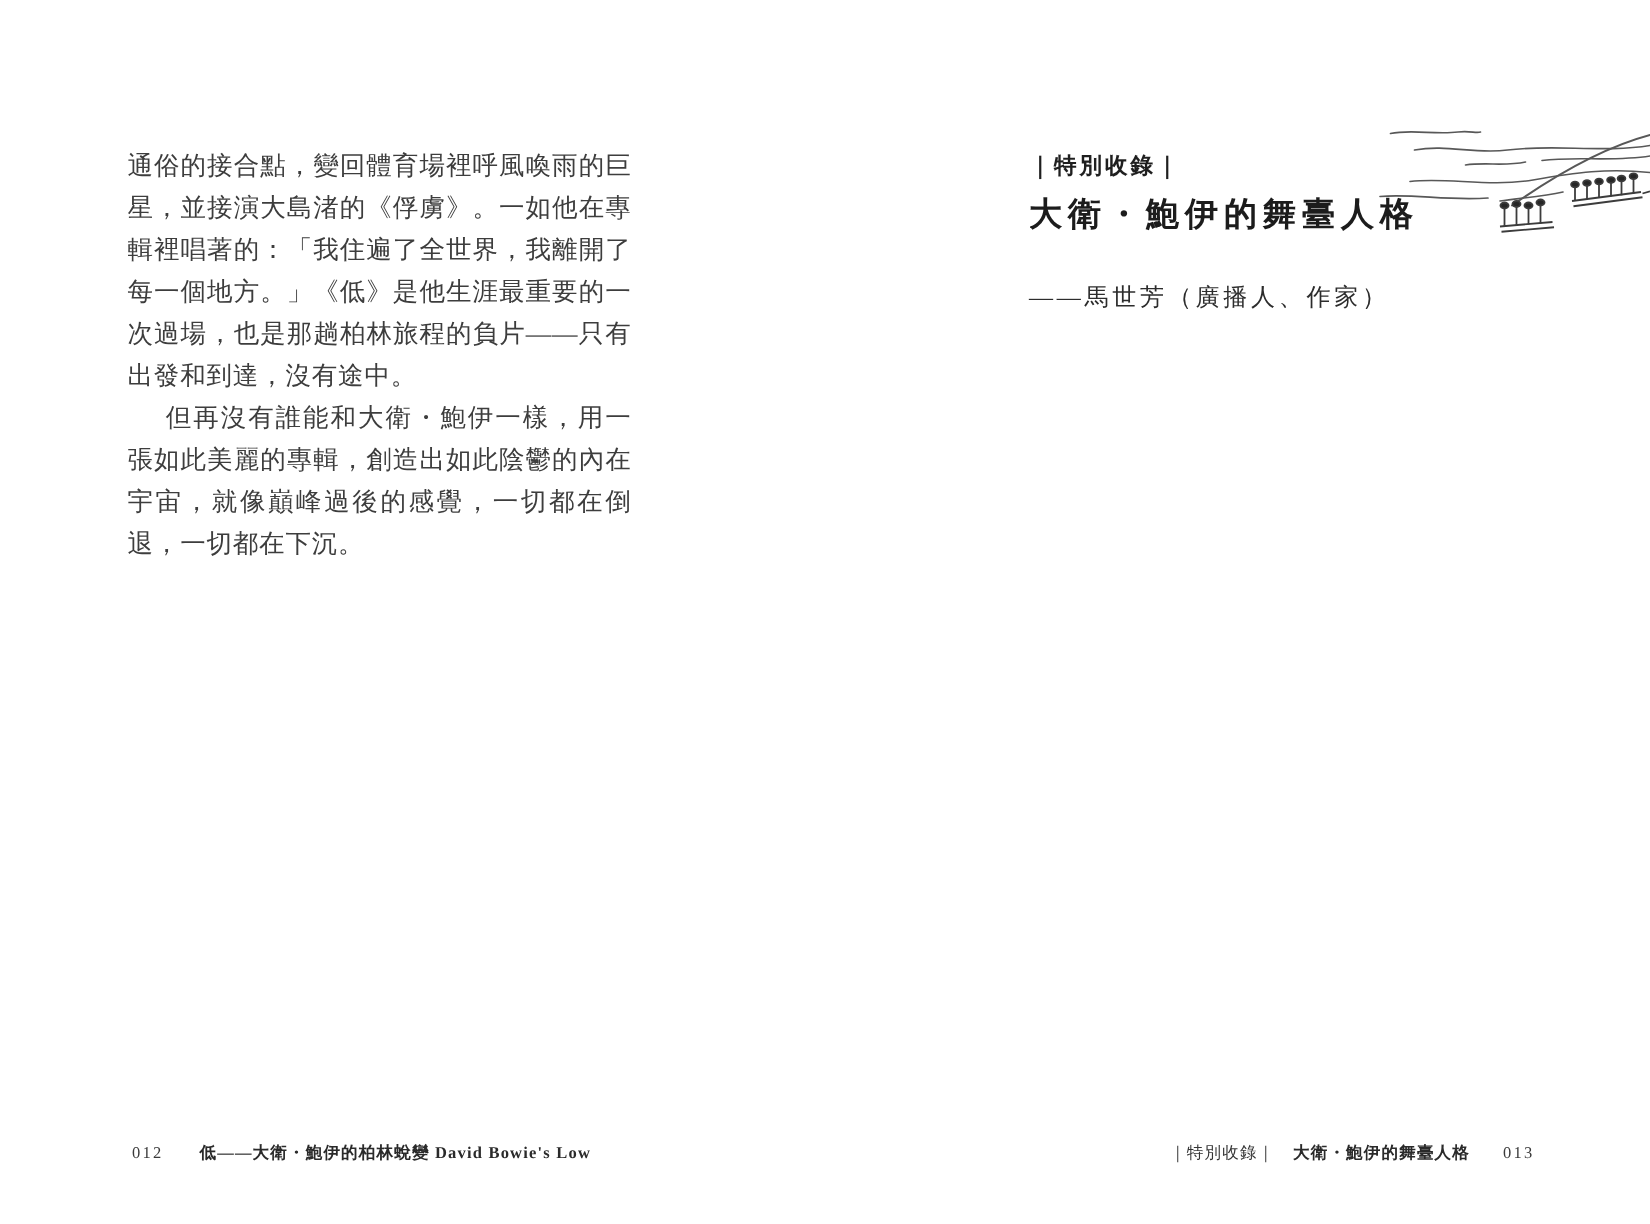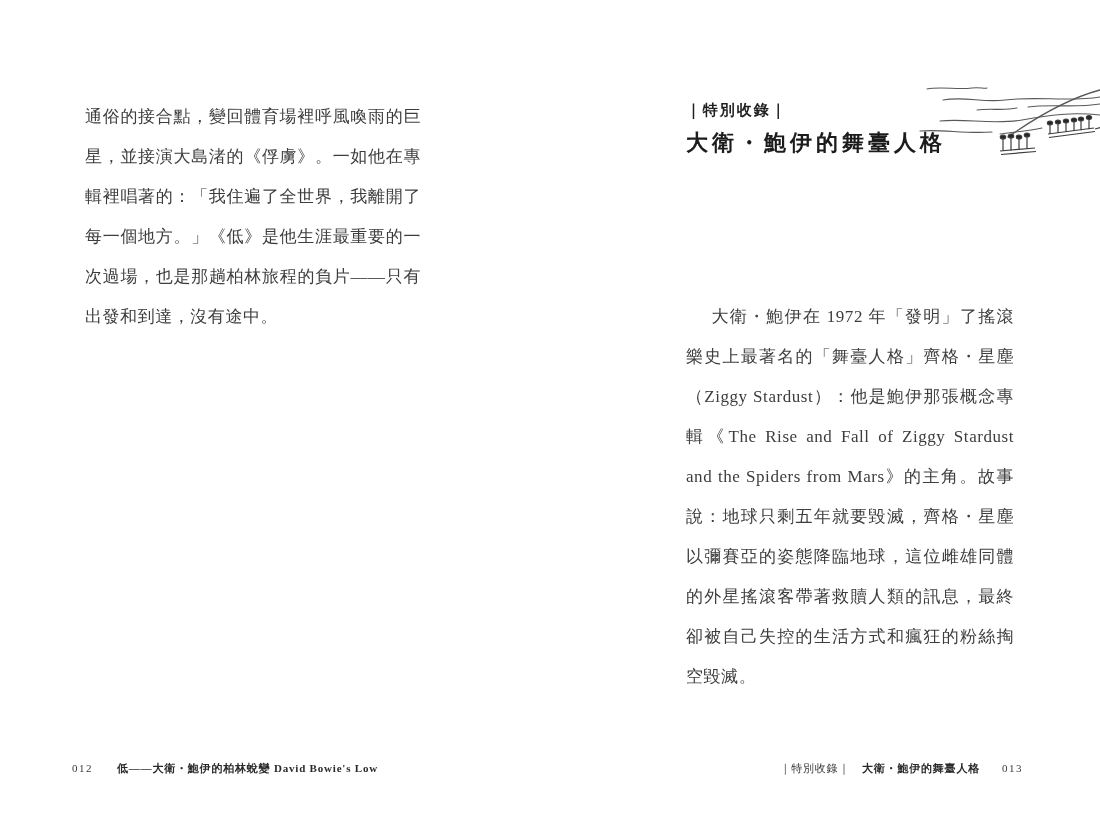--- a/index.html
+++ b/index.html
@@ -18,21 +18,21 @@
   .spread { position: absolute; inset: 0; background: #ffffff; }
 
   
   .text-col {
     position: absolute;
     text-align: justify;
   }
   .text-col p {
     margin: 0;
     font-size: 17px;
-    line-height: 40px;
+    line-height: 28px;
     letter-spacing: 0.55px;
     color: #3d3d3d;
     text-align: justify;
   }
   .text-col p.indent { text-indent: 1.5em; }
 
   .left-col  { left: 85px;  top: 97px;  width: 336px; }
   .right-col { left: 686px; top: 297px; width: 328px; }
 
   
@@ -59,21 +59,21 @@
 
   
   .footer {
     position: absolute;
     top: 761px;
     font-size: 11px;
     letter-spacing: 0.8px;
     color: #353535;
     white-space: nowrap;
   }
-  .footer-left  { left: 72px; }
+  .footer-left  { left: 88px; }
   .footer-right { right: 77px; }
   .footer .page-num { letter-spacing: 1.5px; color: #3a3a3a; }
   .footer-left .page-num { margin-right: 24px; }
   .footer .running-title { font-weight: 600; color: #2a2a2a; }
   .footer-right .running-section { margin-right: 12px; }
   .footer-right .page-num { margin-left: 22px; font-family: Liberation Serif, serif; }
 
   
   .sketch {
     position: absolute;
@@ -84,20 +84,21 @@
   }
 </style>
 </head>
 <body>
 
 <div class="spread">
 
   <section>
     <div class="text-col left-col">
       <p>通俗的接合點，變回體育場裡呼風喚雨的巨星，並接演大島渚的《俘虜》。一如他在專輯裡唱著的：「我住遍了全世界，我離開了每一個地方。」《低》是他生涯最重要的一次過場，也是那趟柏林旅程的負片——只有出發和到達，沒有途中。</p>
+      <p class="indent">但再沒有誰能和大衛・鮑伊一樣，用一張如此美麗的專輯，創造出如此陰鬱的內在宇宙，就像巔峰過後的感覺，一切都在倒退，一切都在下沉。</p>
     </div>
     <footer class="footer footer-left">
       <span class="page-num">012</span><span class="running-title">低——大衛・鮑伊的柏林蛻變 David Bowie's Low</span>
     </footer>
   </section>
 
   <section>
 
     <svg class="sketch" viewBox="0 0 200 112" xmlns="http://www.w3.org/2000/svg">
       <g fill="none" stroke="#585858" stroke-width="1.1" stroke-linecap="round">
@@ -141,24 +142,24 @@
         <ellipse cx="166" cy="55" rx="2.6" ry="1.9"></ellipse>
         <ellipse cx="174" cy="54" rx="2.6" ry="1.9"></ellipse>
         <ellipse cx="181" cy="53" rx="2.6" ry="1.9"></ellipse>
         <ellipse cx="189" cy="51.5" rx="2.6" ry="1.9"></ellipse>
       </g>
     </svg>
 
     <div class="chapter-head">
       <div class="section-label">｜特別收錄｜</div>
       <h1 class="chapter-title">大衛・鮑伊的舞臺人格</h1>
+      <div class="byline">——馬世芳（廣播人、作家）</div>
     </div>
 
     <div class="text-col right-col">
-      <p class="indent">大衛・鮑伊在 1972 年「發明」了搖滾樂史上最著名的「舞臺人格」齊格・星塵（Ziggy Stardust）：他是鮑伊那張概念專輯《The Rise and Fall of Ziggy Stardust and the Spiders from Mars》的主角。故事說：地球只剩五年就要毀滅，齊格・星塵以彌賽亞的姿態降臨地球，這位雌雄同體的外星搖滾客帶著救贖人類的訊息，最終卻被自己失控的生活方式和瘋狂的粉絲掏空毀滅。</p>
     </div>
 
     <footer class="footer footer-right">
       <span class="running-section">｜特別收錄｜</span><span class="running-title">大衛・鮑伊的舞臺人格</span><span class="page-num">013</span>
     </footer>
   </section>
 
 </div>
 
 </body></html>

